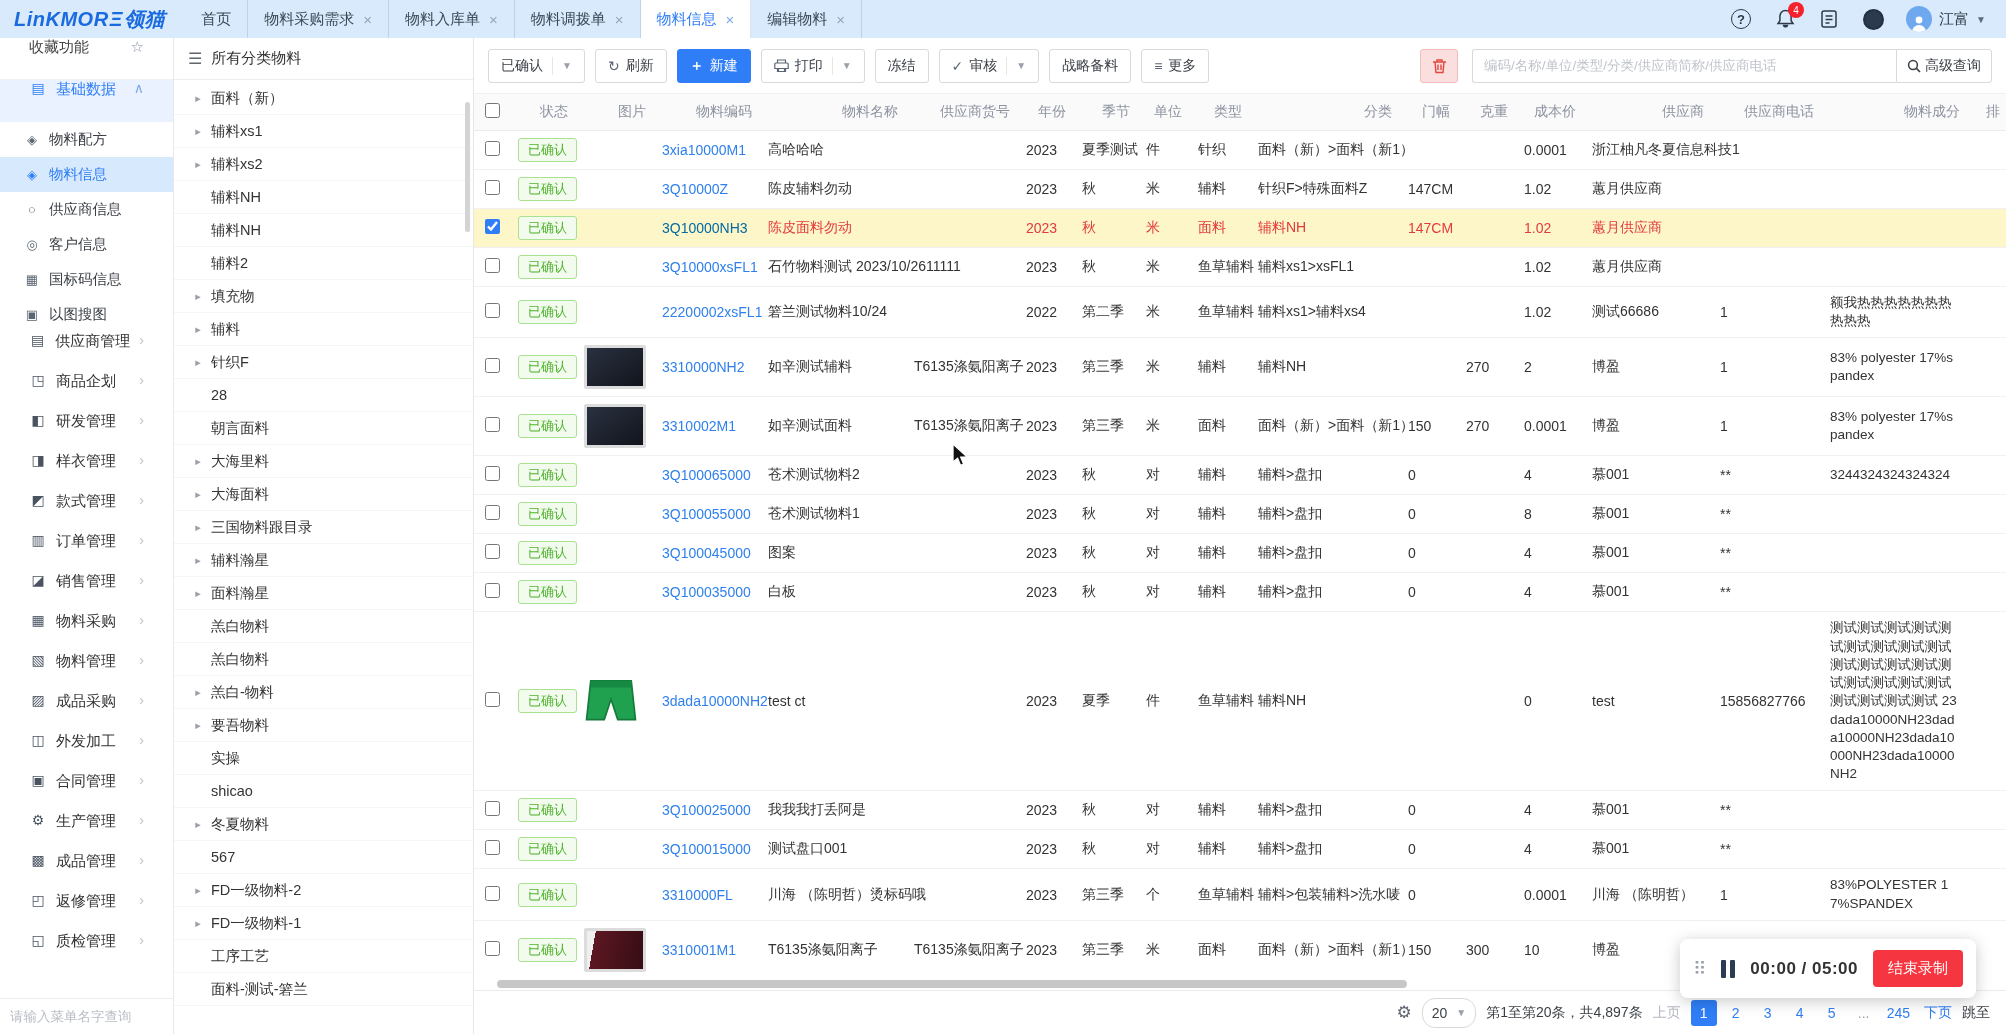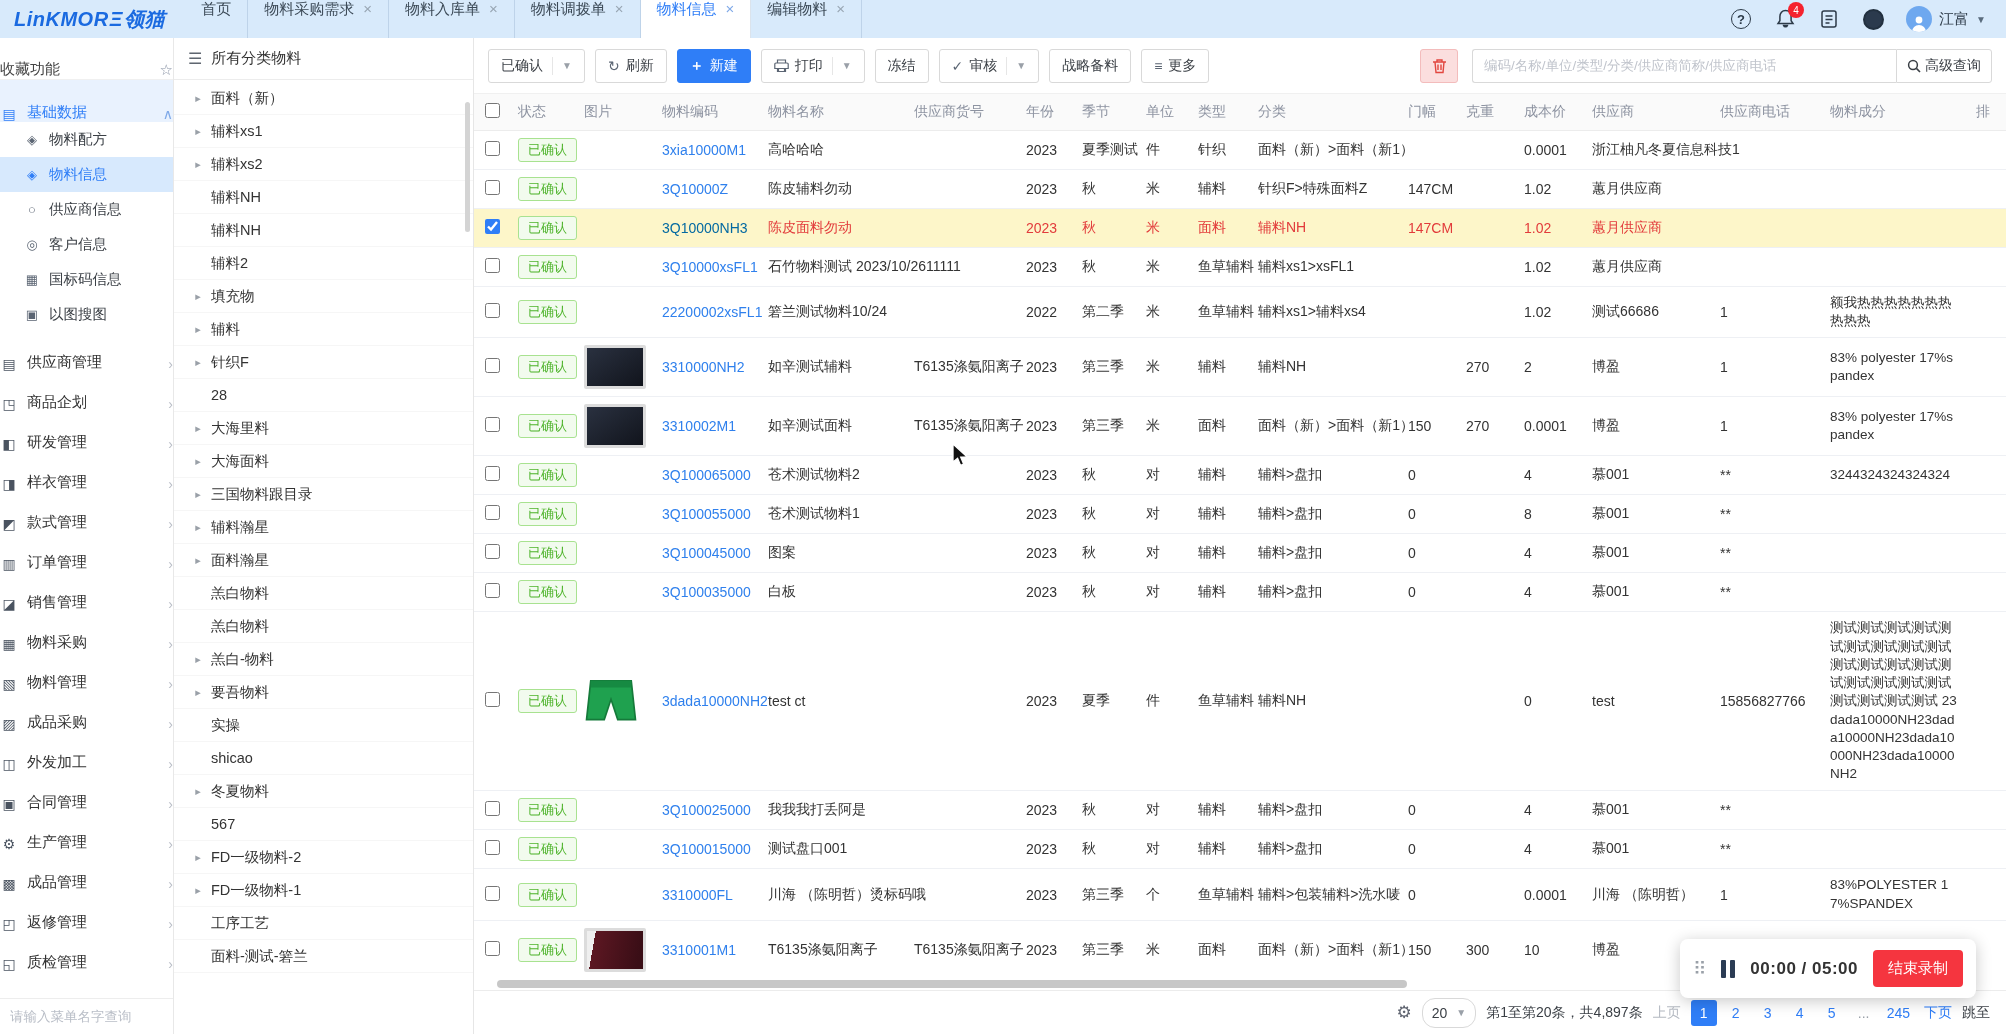--- a/index.html
+++ b/index.html
@@ -5,38 +5,38 @@
 *{margin:0;padding:0;box-sizing:border-box}
 html,body{width:2006px;height:1034px;overflow:hidden}
 body{font-family:"Liberation Sans","DejaVu Sans",sans-serif;font-size:14px;color:#333;background:#f0f2f5}
 .app{display:flex;flex-direction:column;width:2006px;height:1034px}
 
 
 .topbar{flex:0 0 38px;background:#d8eafb;display:flex;align-items:stretch}
 .logo{display:flex;align-items:center;padding:0 20px 0 14px;font-size:20px;font-weight:bold;font-style:italic;color:#1a6ae0;letter-spacing:.5px;white-space:nowrap}
 .logo .xi{margin:0 1px}
 .tabs{display:flex;align-items:stretch}
-.tab{display:flex;align-items:flex-start;gap:9px;padding:0 16px;font-size:15px;color:#3c4a57;border-right:1px solid rgba(110,145,180,.25);cursor:default;white-space:nowrap}
+.tab{display:flex;align-items:center;gap:9px;padding:0 16px;font-size:15px;color:#3c4a57;border-right:1px solid rgba(110,145,180,.25);cursor:default;white-space:nowrap}
 .tab.active{background:#fff;color:#2f7ef7}
 .tab-close{color:#98a6b3;font-size:15px}
 .tab.active .tab-close{color:#7fa9e8}
 .topbar-right{margin-left:auto;display:flex;align-items:center;gap:22px;padding-right:20px}
 .tb-icon{position:relative;width:22px;height:22px;display:flex;align-items:center;justify-content:center;color:#2c3a48}
 .help-circle{width:20px;height:20px;border:1.6px solid #2c3a48;border-radius:50%;display:flex;align-items:center;justify-content:center;font-size:13px;font-weight:bold;color:#2c3a48}
 .badge-dot{position:absolute;top:-6px;right:-8px;min-width:16px;height:16px;border-radius:8px;background:#f5222d;color:#fff;font-size:10px;display:flex;align-items:center;justify-content:center;padding:0 3px;font-style:normal}
 .dark-circle{width:21px;height:21px;border-radius:50%;background:#2b3a4d;border:2px solid #22303f}
 .userbox{display:flex;align-items:center;gap:7px;font-size:15px;color:#2c3a48}
 .avatar{width:26px;height:26px;border-radius:50%;background:#6ea8ef;display:flex;align-items:end;justify-content:center;overflow:hidden}
 .caret-dn{font-size:10px;color:#5a6c7d}
 
 
 .main{flex:1;display:flex;min-height:0}
 .sidebar{width:174px;background:#fff;border-right:1px solid #e8e8e8;display:flex;flex-direction:column}
 .side-scroll{flex:1;overflow:hidden}
-.side-item{height:40px;display:flex;align-items:flex-end;gap:9px;padding:0 0;font-size:15px;color:#333}
+.side-item{height:40px;display:flex;align-items:flex-start;gap:9px;padding:0 29px;font-size:15px;color:#333}
 .side-item.fav{height:42px;border-bottom:1px solid #f0f0f0;color:#444}
 .star{margin-left:auto;color:#8a94a6;font-size:15px}
 .gicon{width:18px;text-align:center;color:#4a5360;font-size:14px}
 .glabel{white-space:nowrap}
 .chev{margin-left:auto;color:#b9bec7;font-size:14px}
 .active-group{color:#2f7ef7;background:#e9f2fe;height:42px}
 .active-group .gicon{color:#2f7ef7}
 .active-group .chev{color:#7fa9e8}
 .side-sub{height:35px;display:flex;align-items:center;gap:9px;padding:0 12px 0 24px;font-size:14.5px;color:#3a3f45;white-space:nowrap}
 .side-sub .sicon{width:16px;color:#5b6573;font-size:13px;text-align:center}
@@ -65,21 +65,21 @@
 .btn.primary .ic{color:#fff;font-weight:bold}
 .tb-right{margin-left:auto;display:flex;align-items:center}
 .btn.danger-ghost{width:38px;justify-content:center;background:#fbdede;border-color:#f3bcbc;margin-right:14px;padding:0}
 .search-input{width:424px;height:34px;border:1px solid #d9d9d9;border-right:none;border-radius:3px 0 0 3px;padding:0 11px;font-size:13.5px;color:#333;outline:none}
 .search-input::placeholder{color:#c0c4cc}
 .btn.adv{border-radius:0 3px 3px 0;gap:4px;padding:0 10px}
 
 
 .table-viewport{flex:1;overflow:hidden;position:relative}
 table{border-collapse:collapse;table-layout:fixed;width:1534px}
-thead th{background:#fafafa;color:#8d93a1;font-weight:normal;font-size:14px;text-align:left;padding:9px 8px;border-bottom:1px solid #ececec;white-space:nowrap}
+thead th{background:#fafafa;color:#8d93a1;font-weight:normal;font-size:14px;text-align:right;padding:9px 8px;border-bottom:1px solid #ececec;white-space:nowrap}
 td{padding:7px 8px;font-size:14px;border-bottom:1px solid #eef0f4;white-space:nowrap;vertical-align:middle;color:#333}
 .cb-cell{text-align:center;padding:7px 4px}
 td.wrap{white-space:normal;word-break:break-all;font-size:13.5px;line-height:1.35}
 .badge{display:inline-block;border:1px solid #a8e290;background:#f2fbee;color:#4fb42c;font-size:13px;padding:2px 9px;border-radius:3px}
 a.link{color:#2f80ed;text-decoration:none}
 tr.selected{background:#fdf6c9}
 tr.selected td{color:#e23b3b}
 tr.selected a.link{color:#0369a1}
 input[type=checkbox]{width:15px;height:15px;accent-color:#2f7ef7}
 .thumb{width:62px;height:44px;border:3px solid #dcdcdc;background:linear-gradient(145deg,#2a3140,#11141c);border-radius:2px}
@@ -342,20 +342,24 @@
           </div>
           <div class="cat-item">
             <span class="arrow">▸</span>
             <span>针织F</span>
           </div>
           <div class="cat-item">
             <span class="arrow"></span>
             <span>28</span>
           </div>
           <div class="cat-item">
+            <span class="arrow"></span>
+            <span>朝言面料</span>
+          </div>
+          <div class="cat-item">
             <span class="arrow">▸</span>
             <span>大海里料</span>
           </div>
           <div class="cat-item">
             <span class="arrow">▸</span>
             <span>大海面料</span>
           </div>
           <div class="cat-item">
             <span class="arrow">▸</span>
             <span>三国物料跟目录</span>

